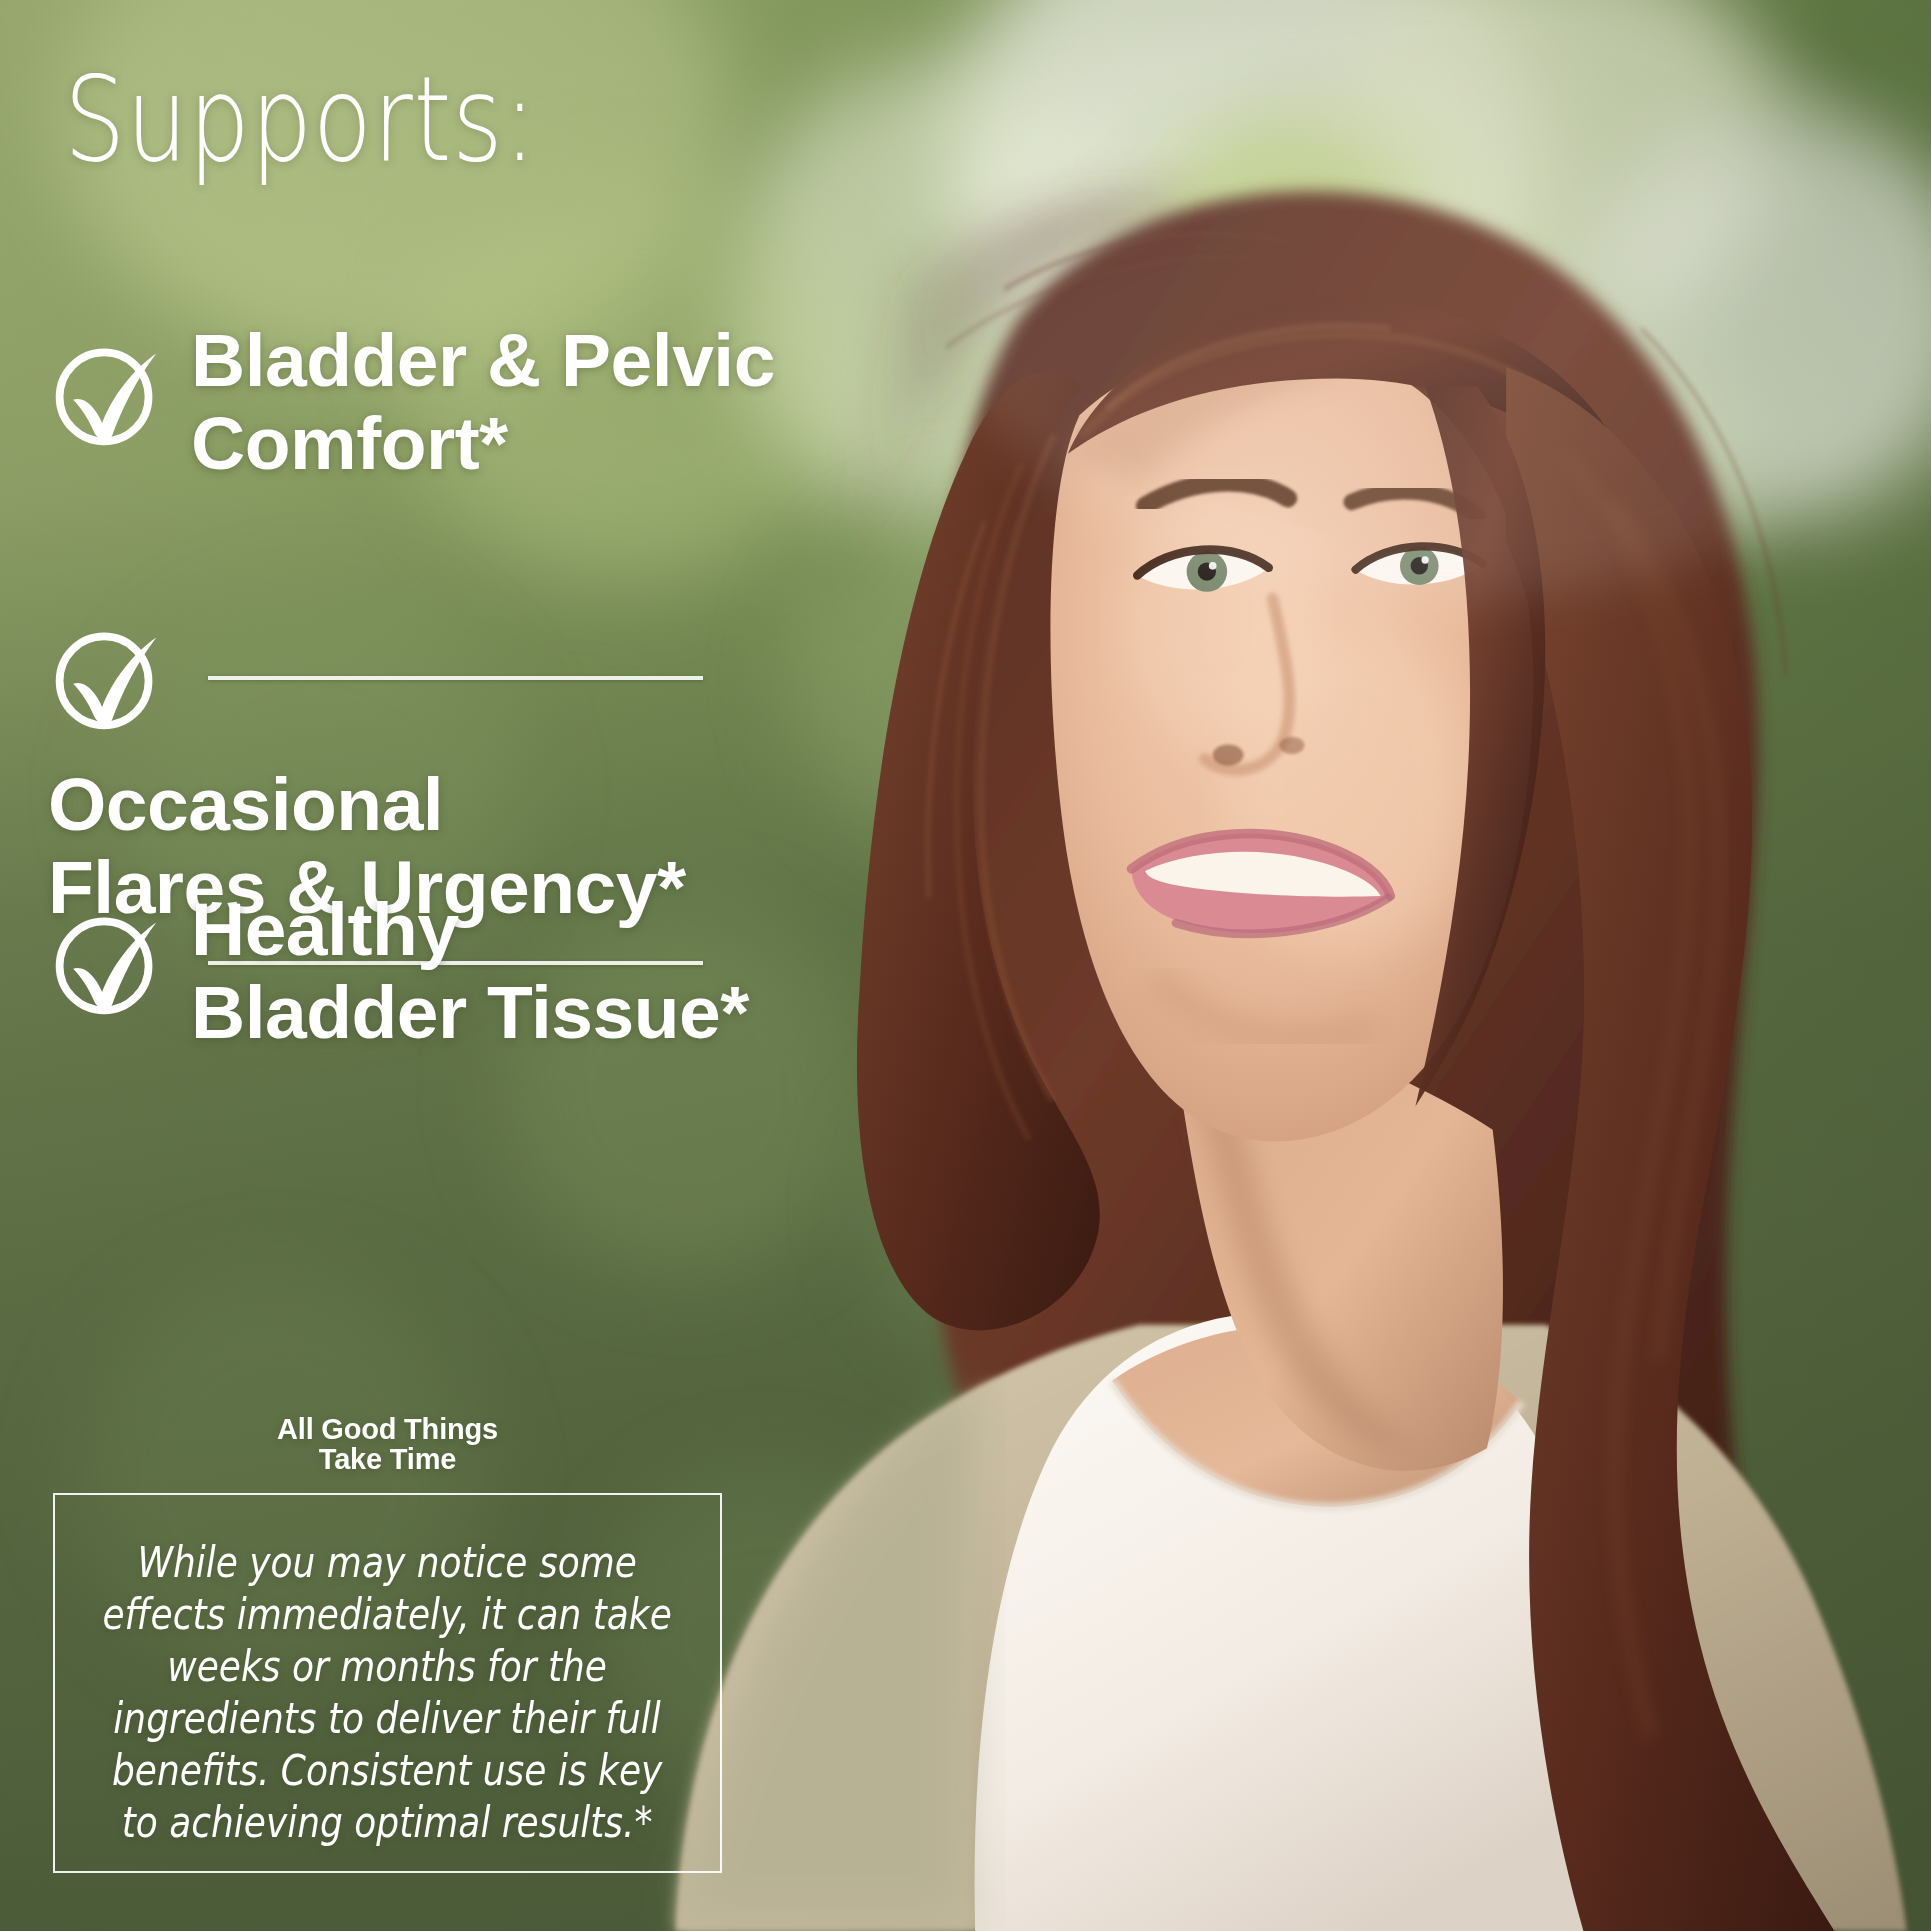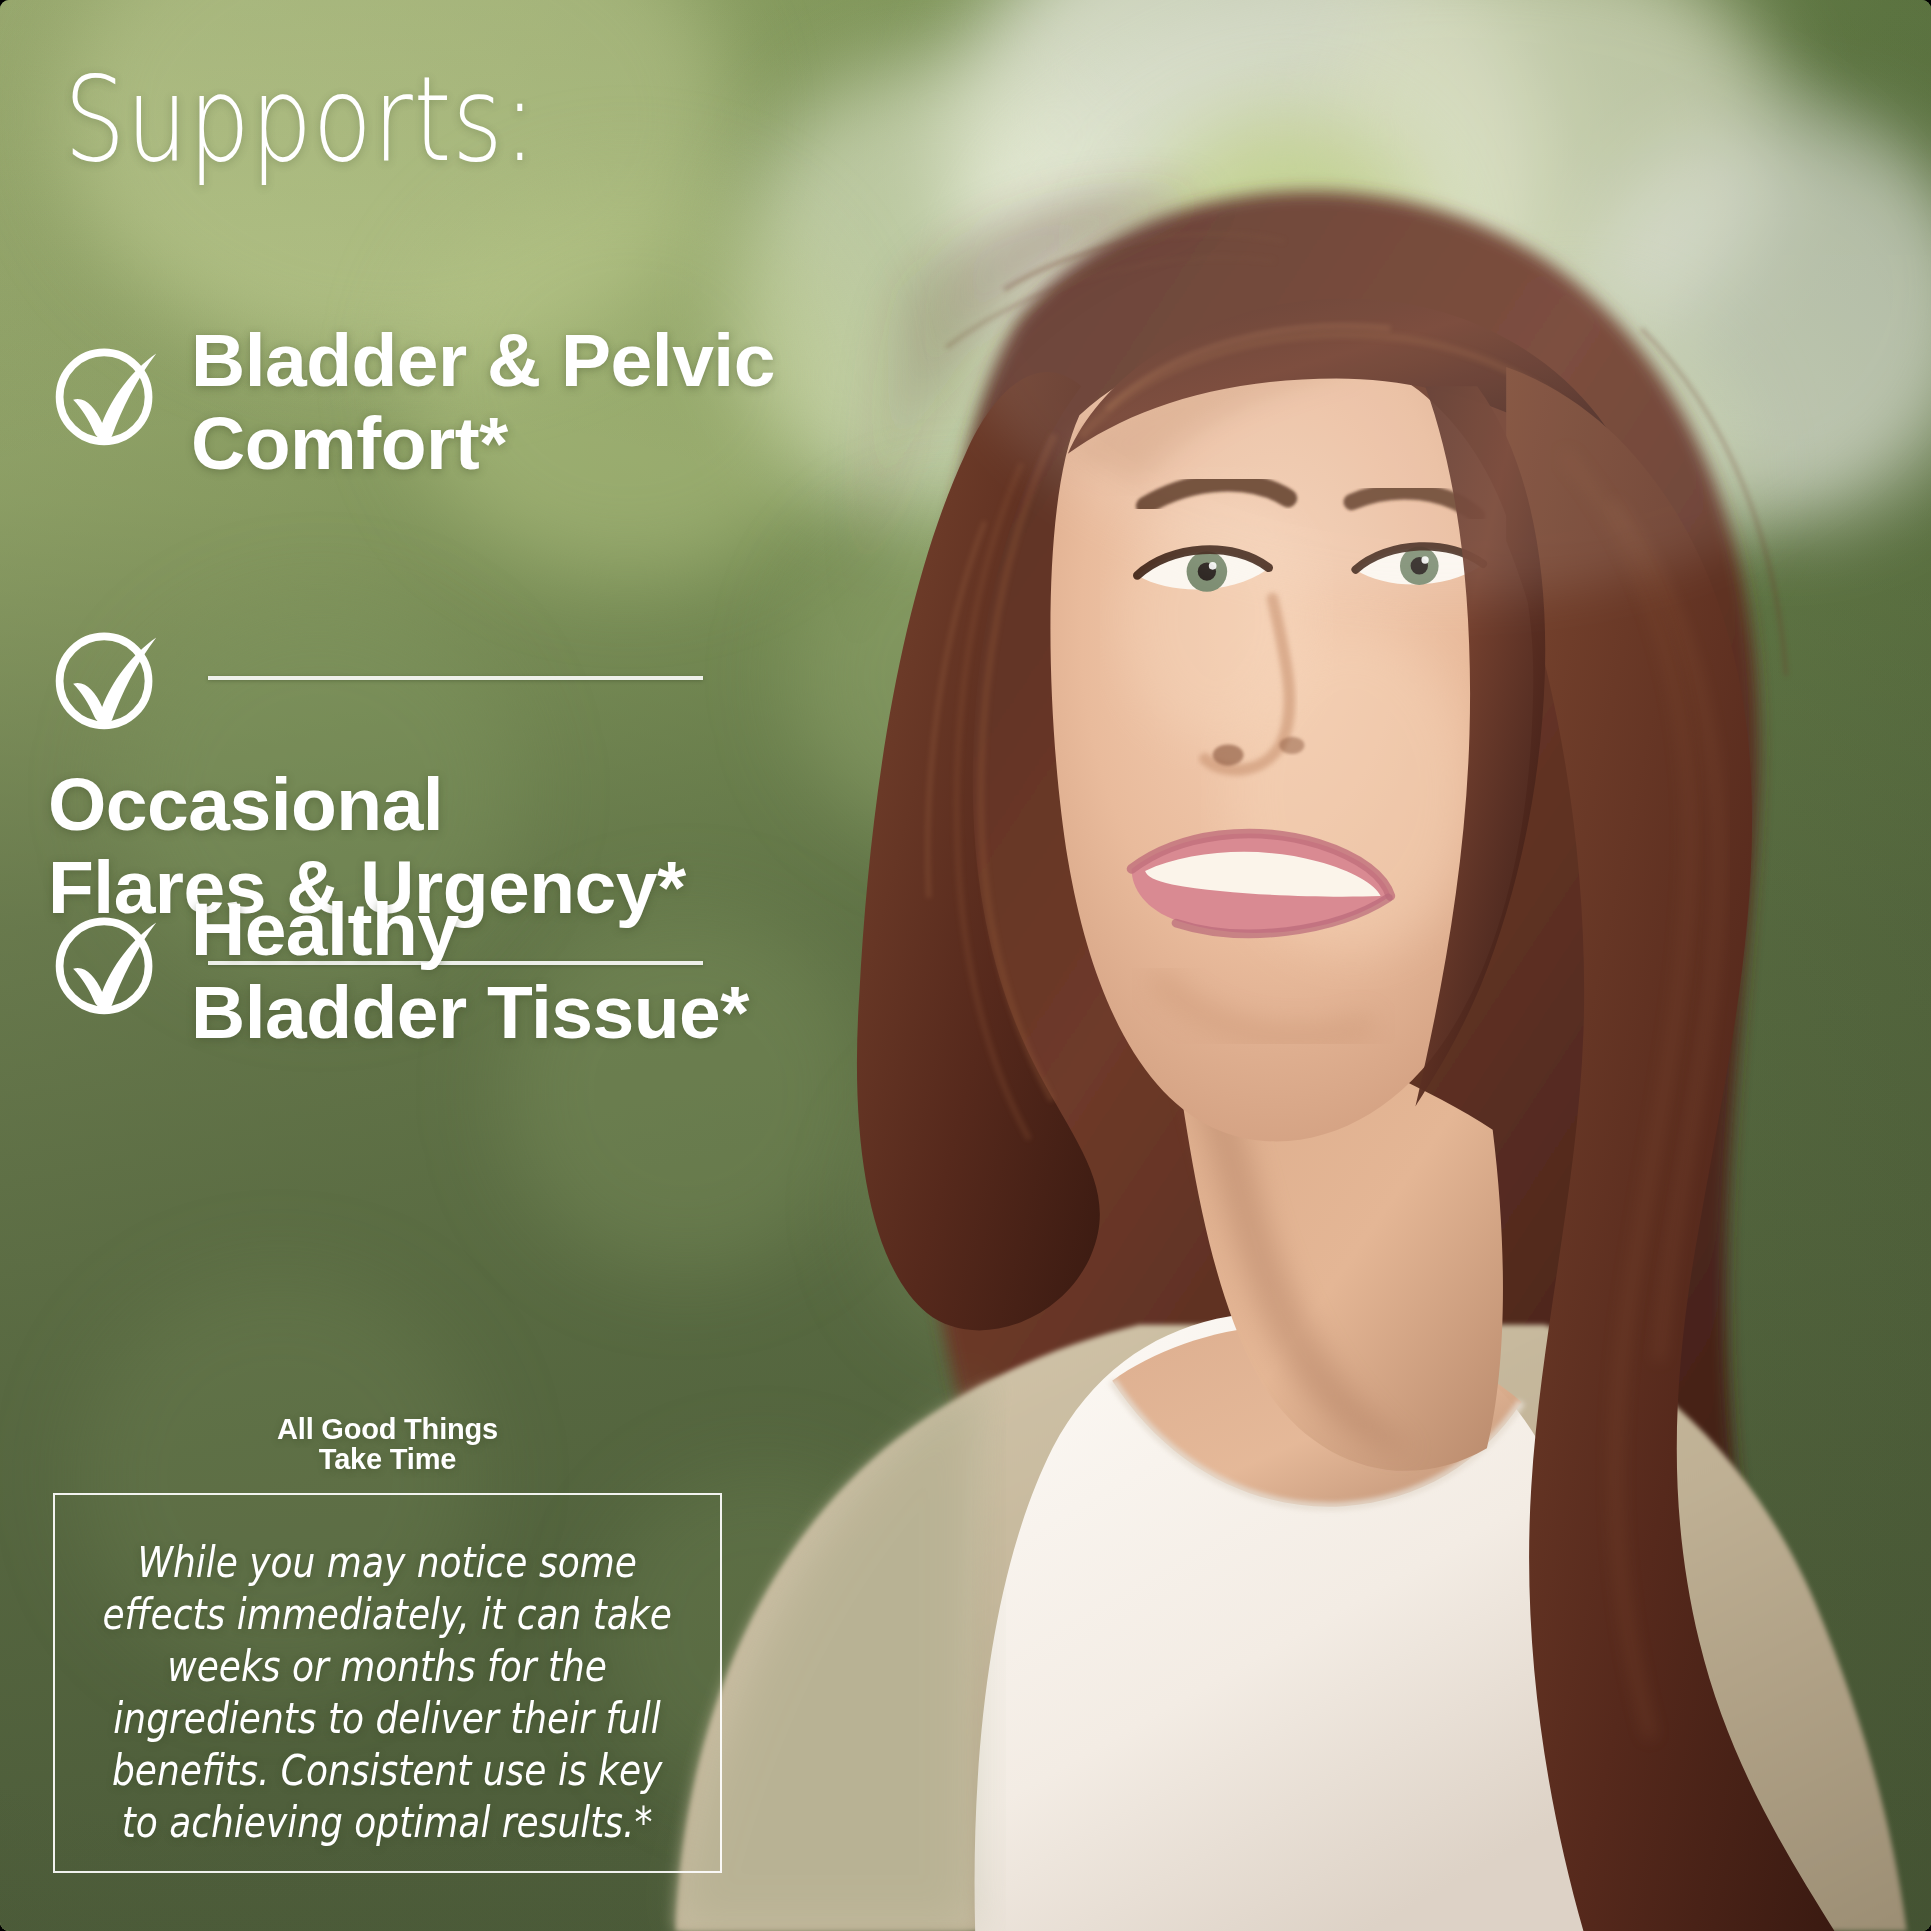--- a/index.html
+++ b/index.html
@@ -8,21 +8,20 @@
     background: #000;
   }
   #stage {
     position: relative;
     width: 1931px;
     height: 1931px;
     overflow: hidden;
     font-family: "Liberation Sans", sans-serif;
     color: #ffffff;
     background: #5d6f47;
-    border-radius: 9px;
   }
 
   
   .bg-layer { position: absolute; inset: 0; }
 
   .bg-base {
     background:
       linear-gradient(to bottom,
         rgba(214,226,176,0.00) 0%,
         rgba(96,113,69,0.35) 26%,

